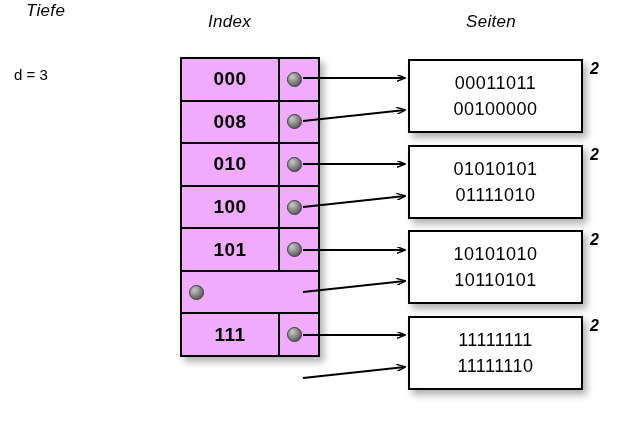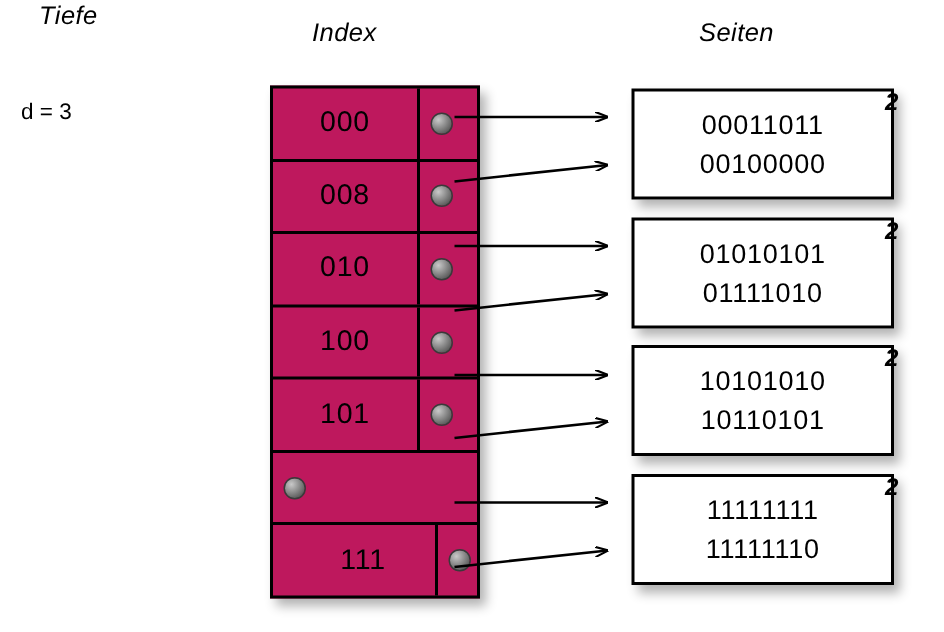--- a/index.html
+++ b/index.html
@@ -38,37 +38,38 @@
     font-weight: 400;
     white-space: nowrap;
   }
 
   
   #index-table {
     position: absolute;
     left: 180px;
     top: 57px;
     width: 140px;
-    height: 342px;
+    height: 300px;
     border: 2px solid #000;
     box-sizing: border-box;
-    background: #be185d;
+    background: #f0abfc;
     box-shadow: 4px 5px 7px rgba(0,0,0,0.30);
     display: flex;
     flex-direction: column;
+    font-weight: bold;
   }
   .index-row {
     flex: 1 1 0;
     display: flex;
     flex-direction: row;
     border-bottom: 2px solid #000;
     box-sizing: border-box;
     position: relative;
   }
-  .index-row:last-child { border-bottom: none; padding-left: 12px; }
+  .index-row:last-child { border-bottom: none; }
 
   .index-key {
     width: 98px;
     box-sizing: border-box;
     border-right: 2px solid #000;
     display: flex;
     align-items: center;
     justify-content: center;
     font-size: 19px;
     letter-spacing: 0.5px;
@@ -97,21 +98,20 @@
     width: 175px;
     height: 74px;
     border: 2px solid #000;
     box-sizing: border-box;
     background: #ffffff;
     box-shadow: 4px 5px 7px rgba(0,0,0,0.30);
     display: flex;
     flex-direction: column;
     align-items: center;
     justify-content: center;
-    margin-left: 13px;
   }
   .page-line {
     font-size: 18px;
     letter-spacing: 0.5px;
     line-height: 1.45;
   }
   #page-box-0 { top: 59px; }
   #page-box-1 { top: 145px; }
   #page-box-2 { top: 230px; }
   #page-box-3 { top: 316px; }

